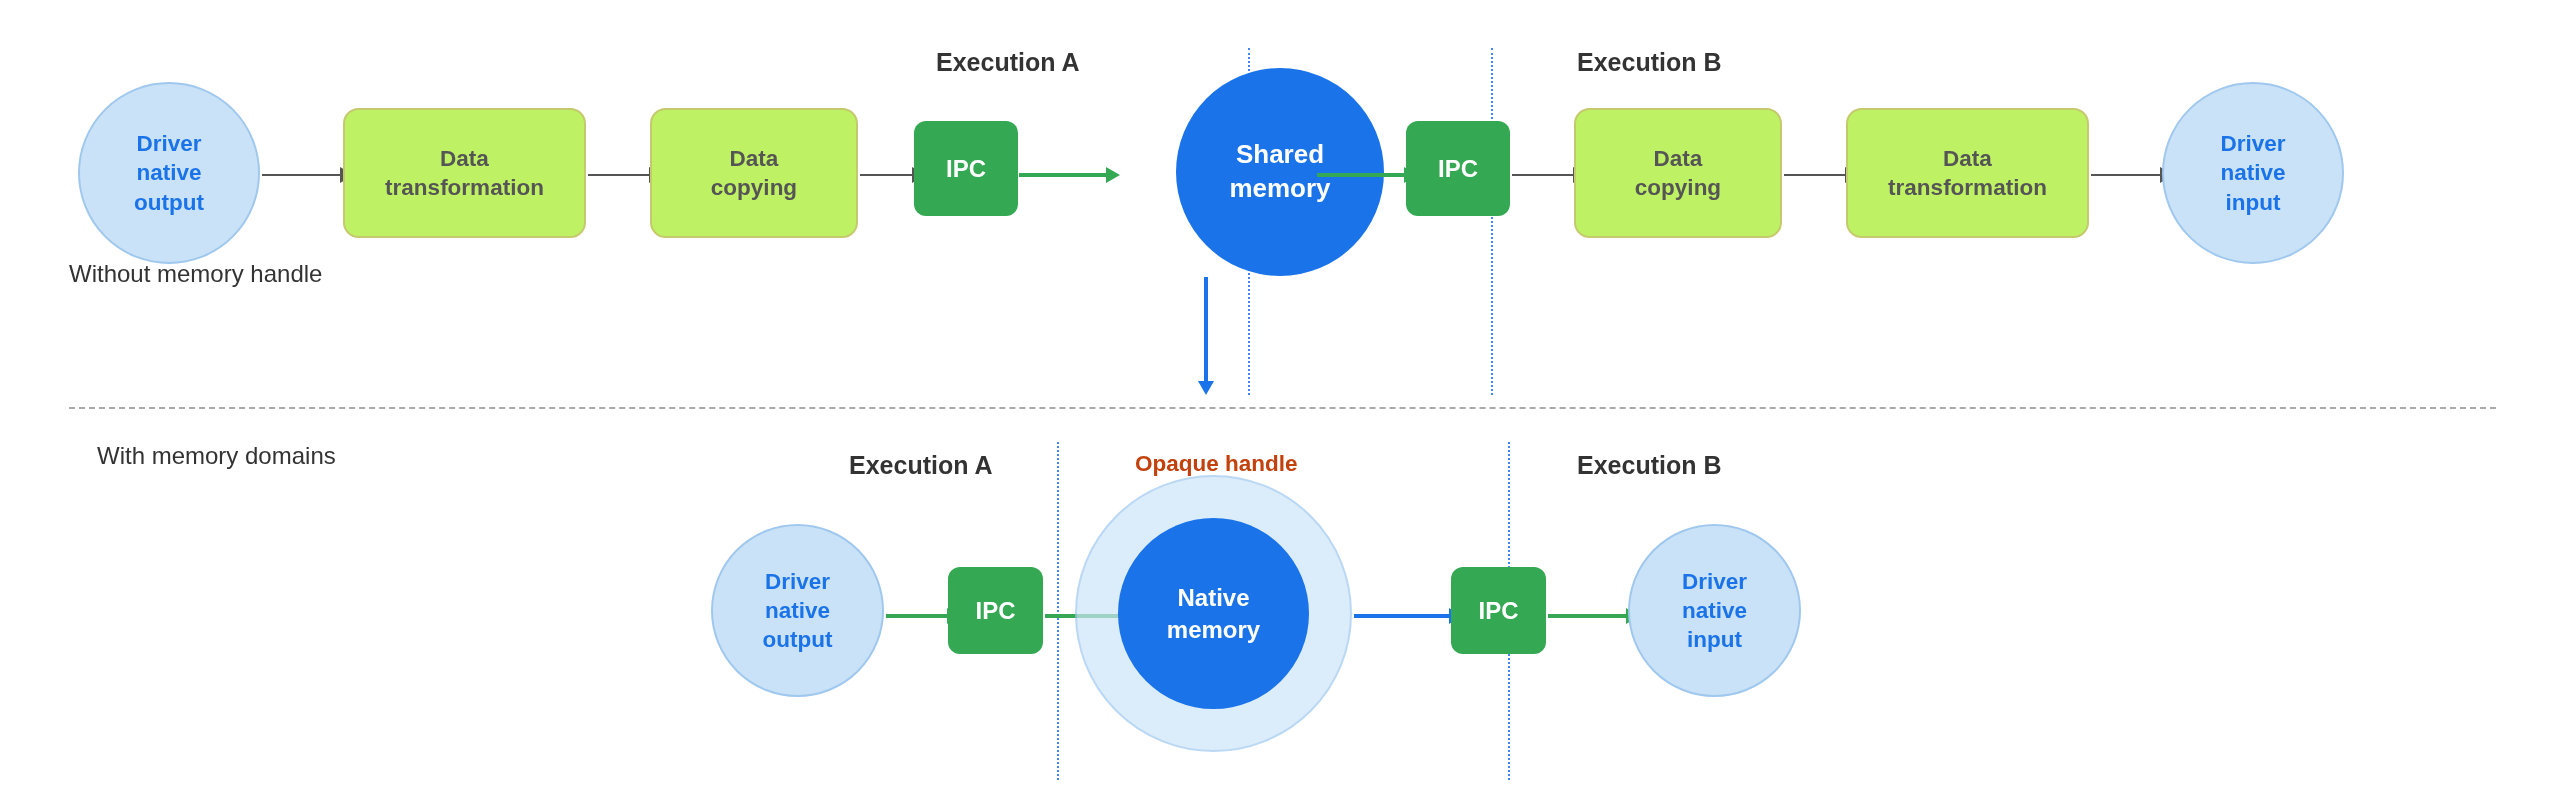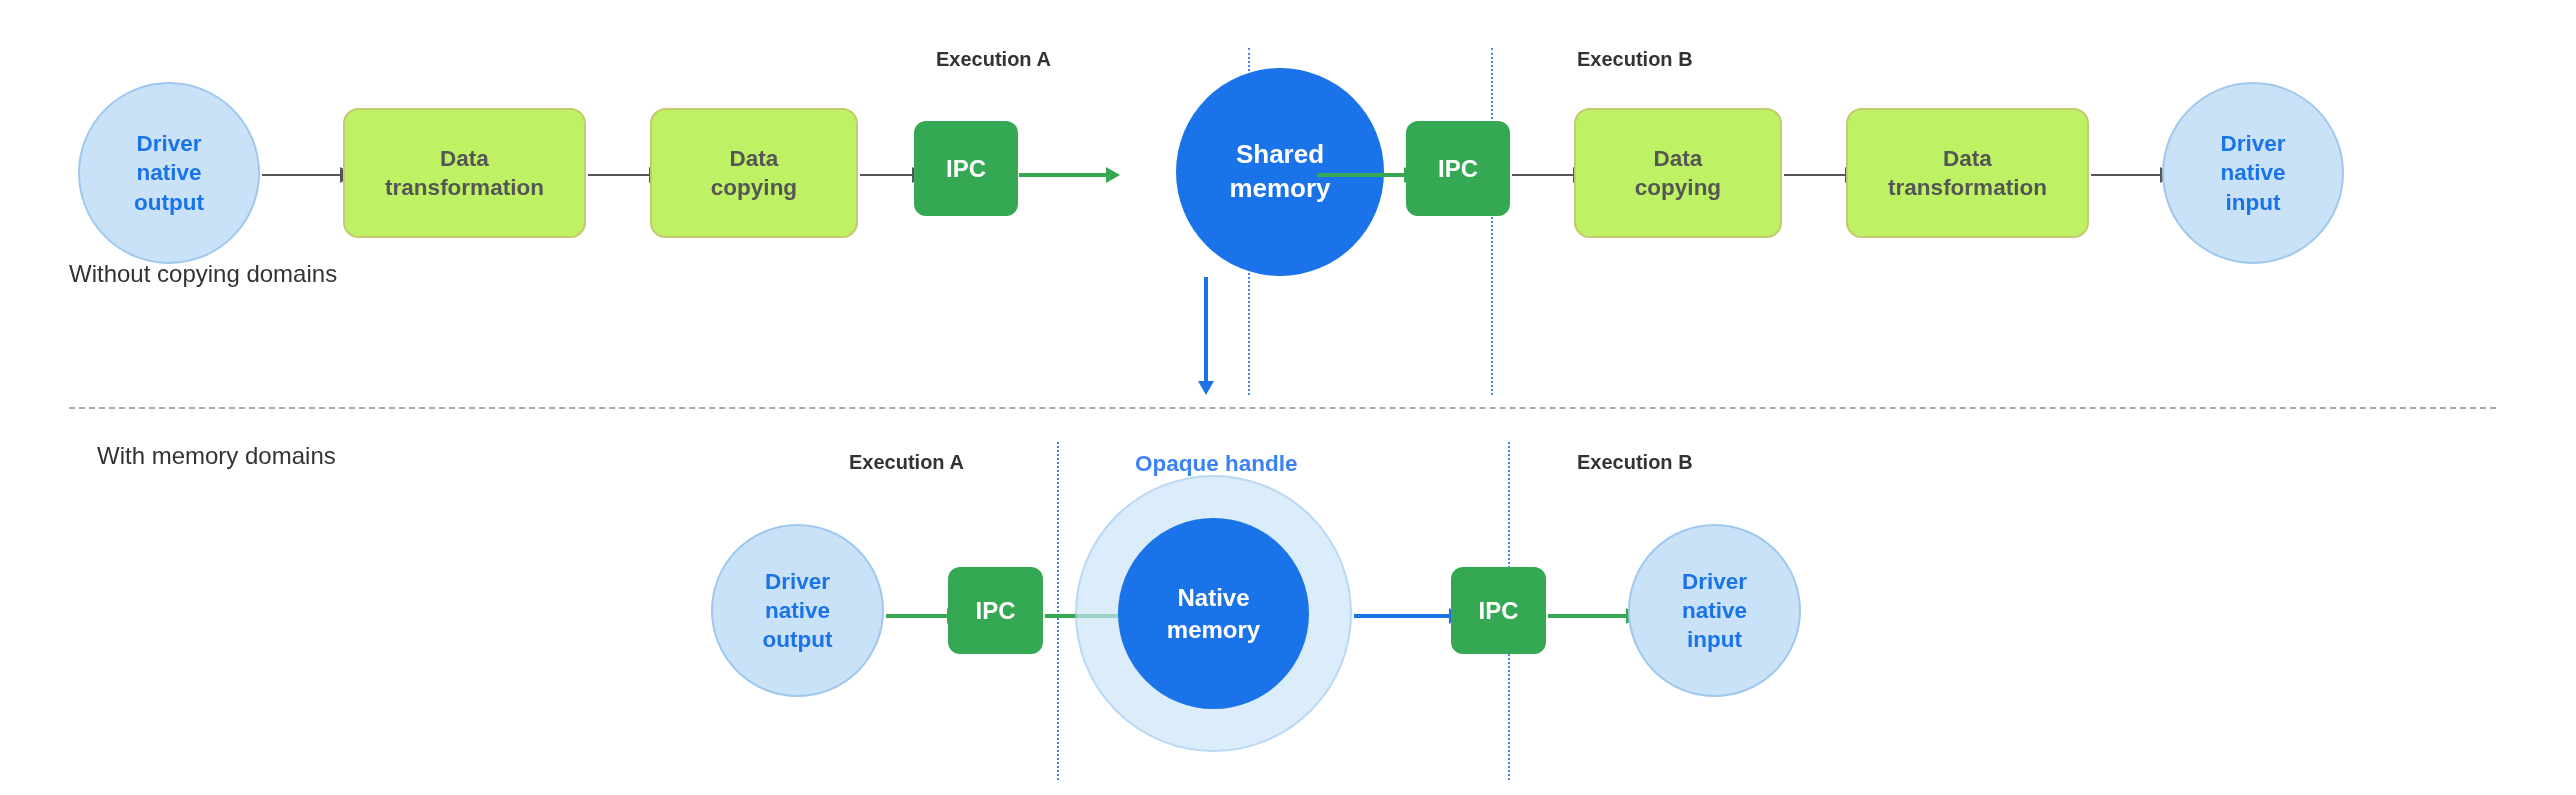--- a/index.html
+++ b/index.html
@@ -22,21 +22,21 @@
     .section-label {
       position: absolute;
       font-size: 24px;
       color: #333;
       font-weight: 400;
     }
 
     
     .exec-label {
       position: absolute;
-      font-size: 20px;
+      font-size: 25px;
       font-weight: 700;
       color: #333;
       text-align: right;
     }
 
     
     .divider {
       position: absolute;
       width: 2427px;
       left: 69px;
@@ -166,29 +166,29 @@
       border-left: 8.7px solid transparent;
       border-right: 8.7px solid transparent;
       border-top: 14px solid #1a73e8;
     }
 
     
     .opaque-label {
       position: absolute;
       font-size: 22.5px;
       font-weight: 700;
-      color: #3b82f6;
+      color: #c2410c;
     }
   </style>
 </head>
 <body>
 
 <div class="diagram-container">
 
-  <div class="section-label" style="left:69px; top:260px;">Without copying domains</div>
+  <div class="section-label" style="left:69px; top:260px;">Without memory handle</div>
   <div class="section-label" style="left:69px; top:442px;margin-left:28px;">With memory domains</div>
 
   <div class="divider" style="top:407px;"></div>
 
   <div class="exec-label" style="left:936px; top:48px;">Execution A</div>
 
   <div class="exec-label" style="left:1577px; top:48px;">Execution B</div>
 
   <div class="vline" style="left:1248px; top:48px; height:347px;"></div>
   <div class="vline" style="left:1491px; top:48px; height:347px;"></div>

